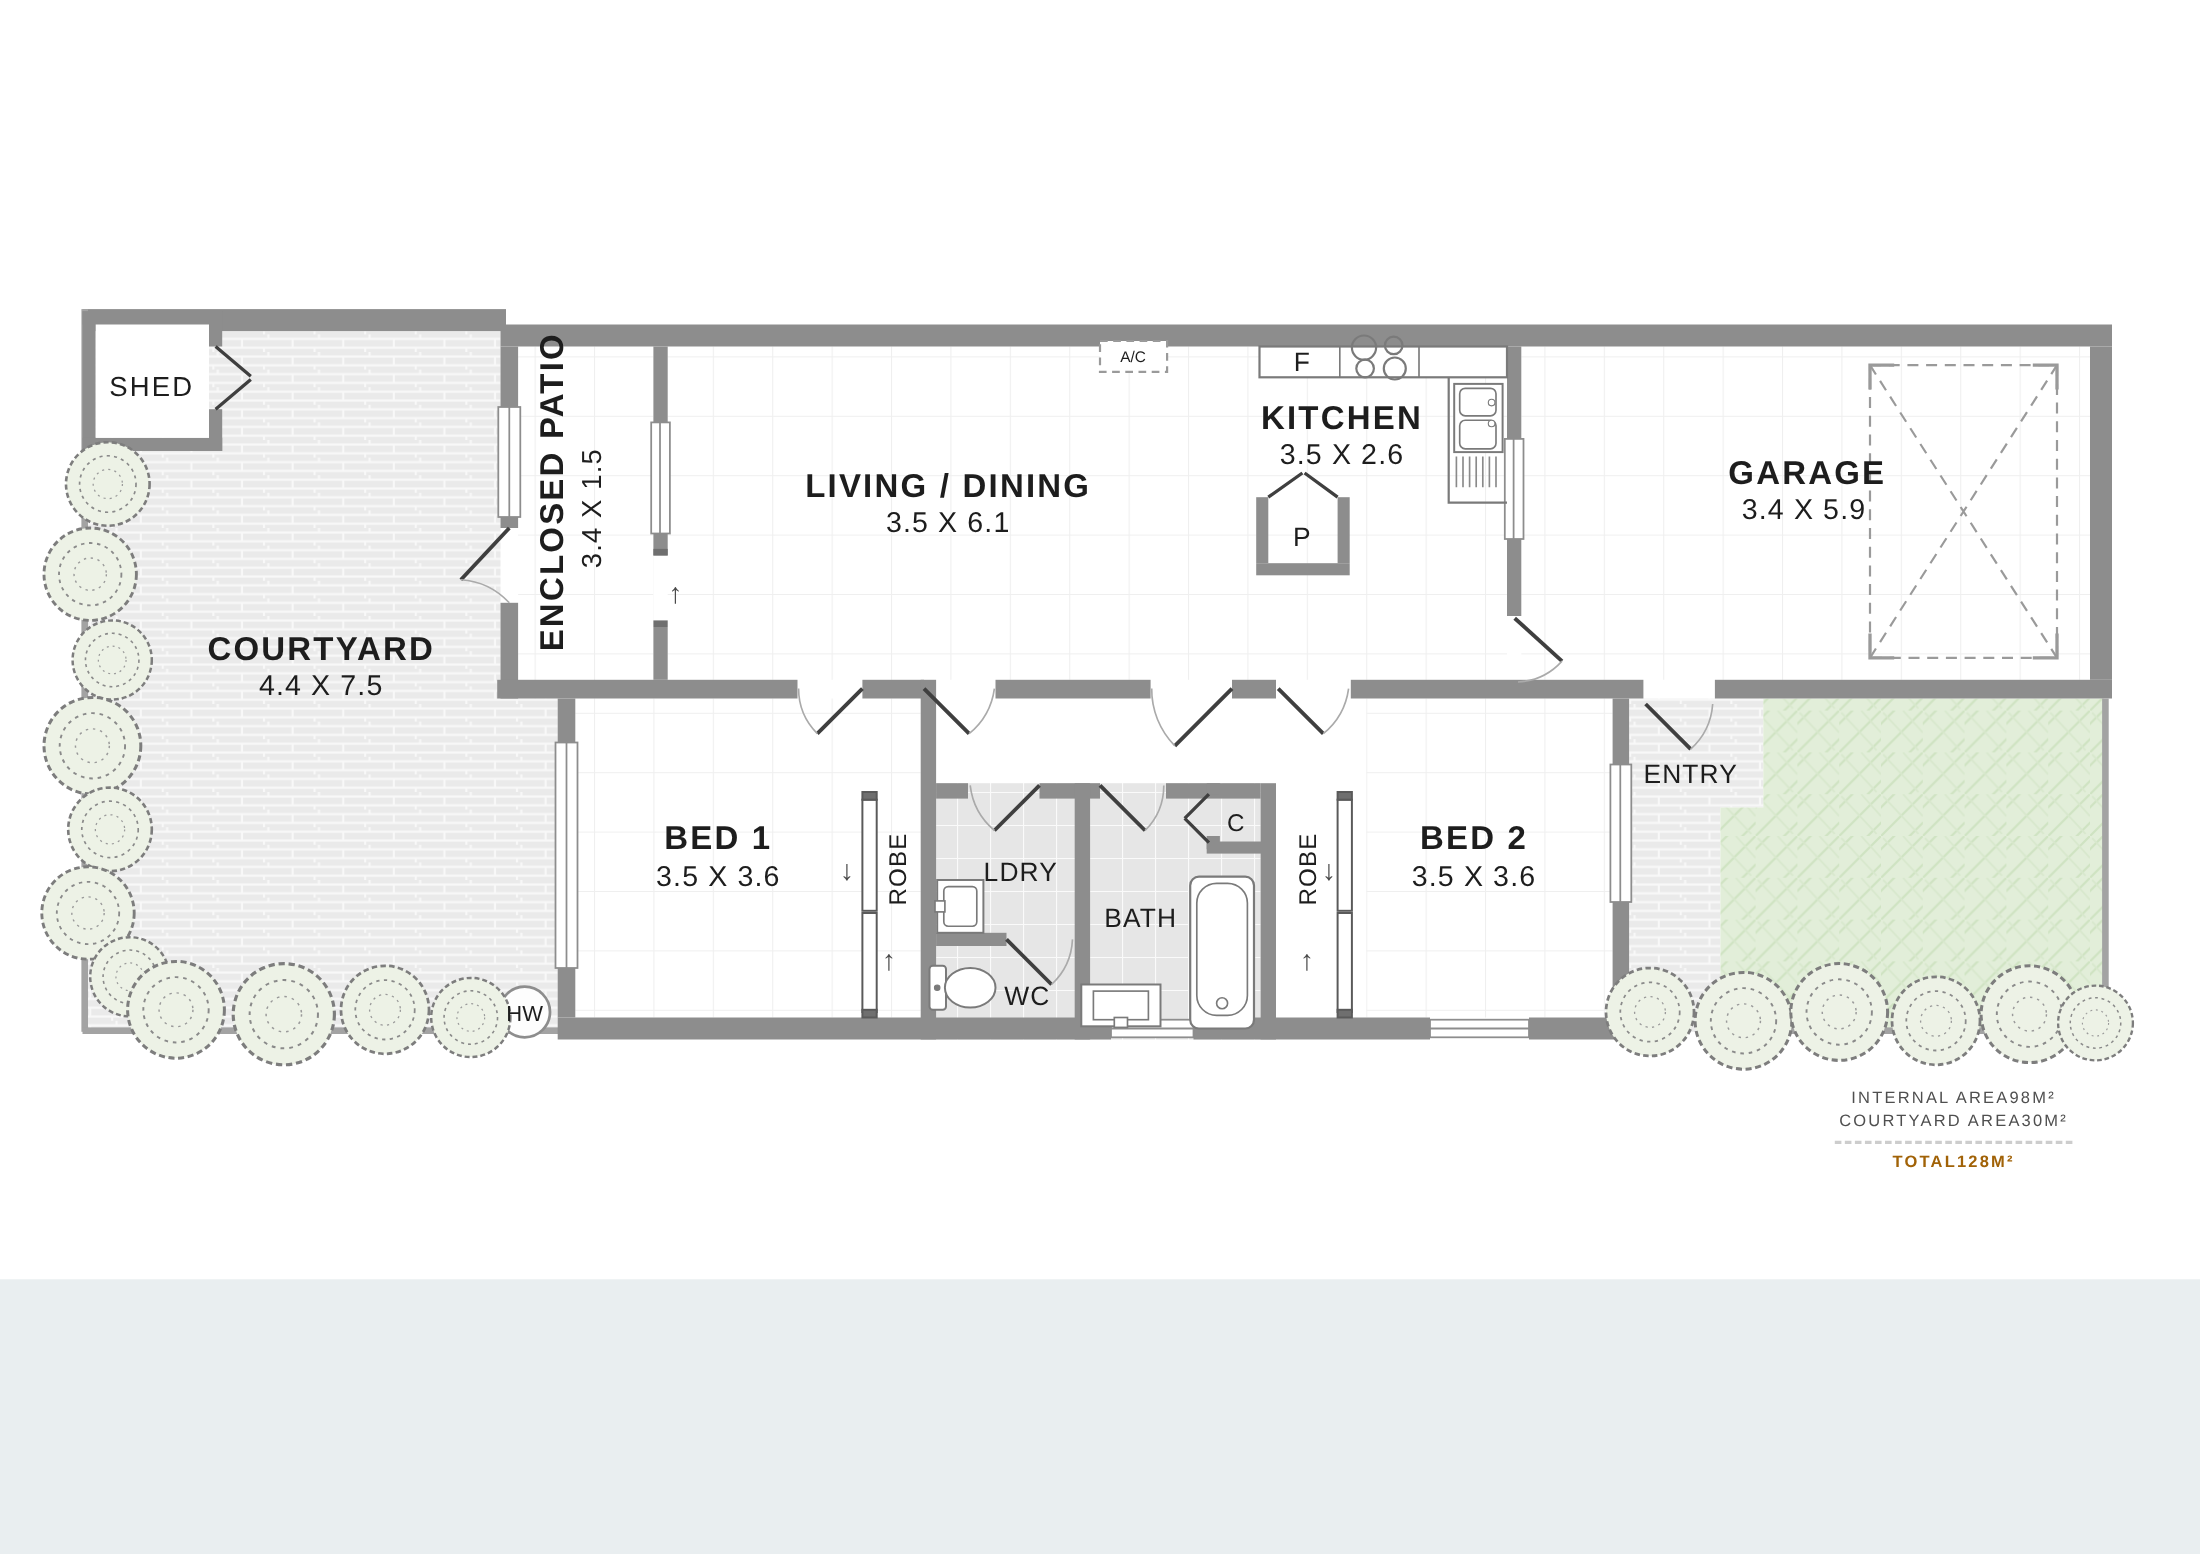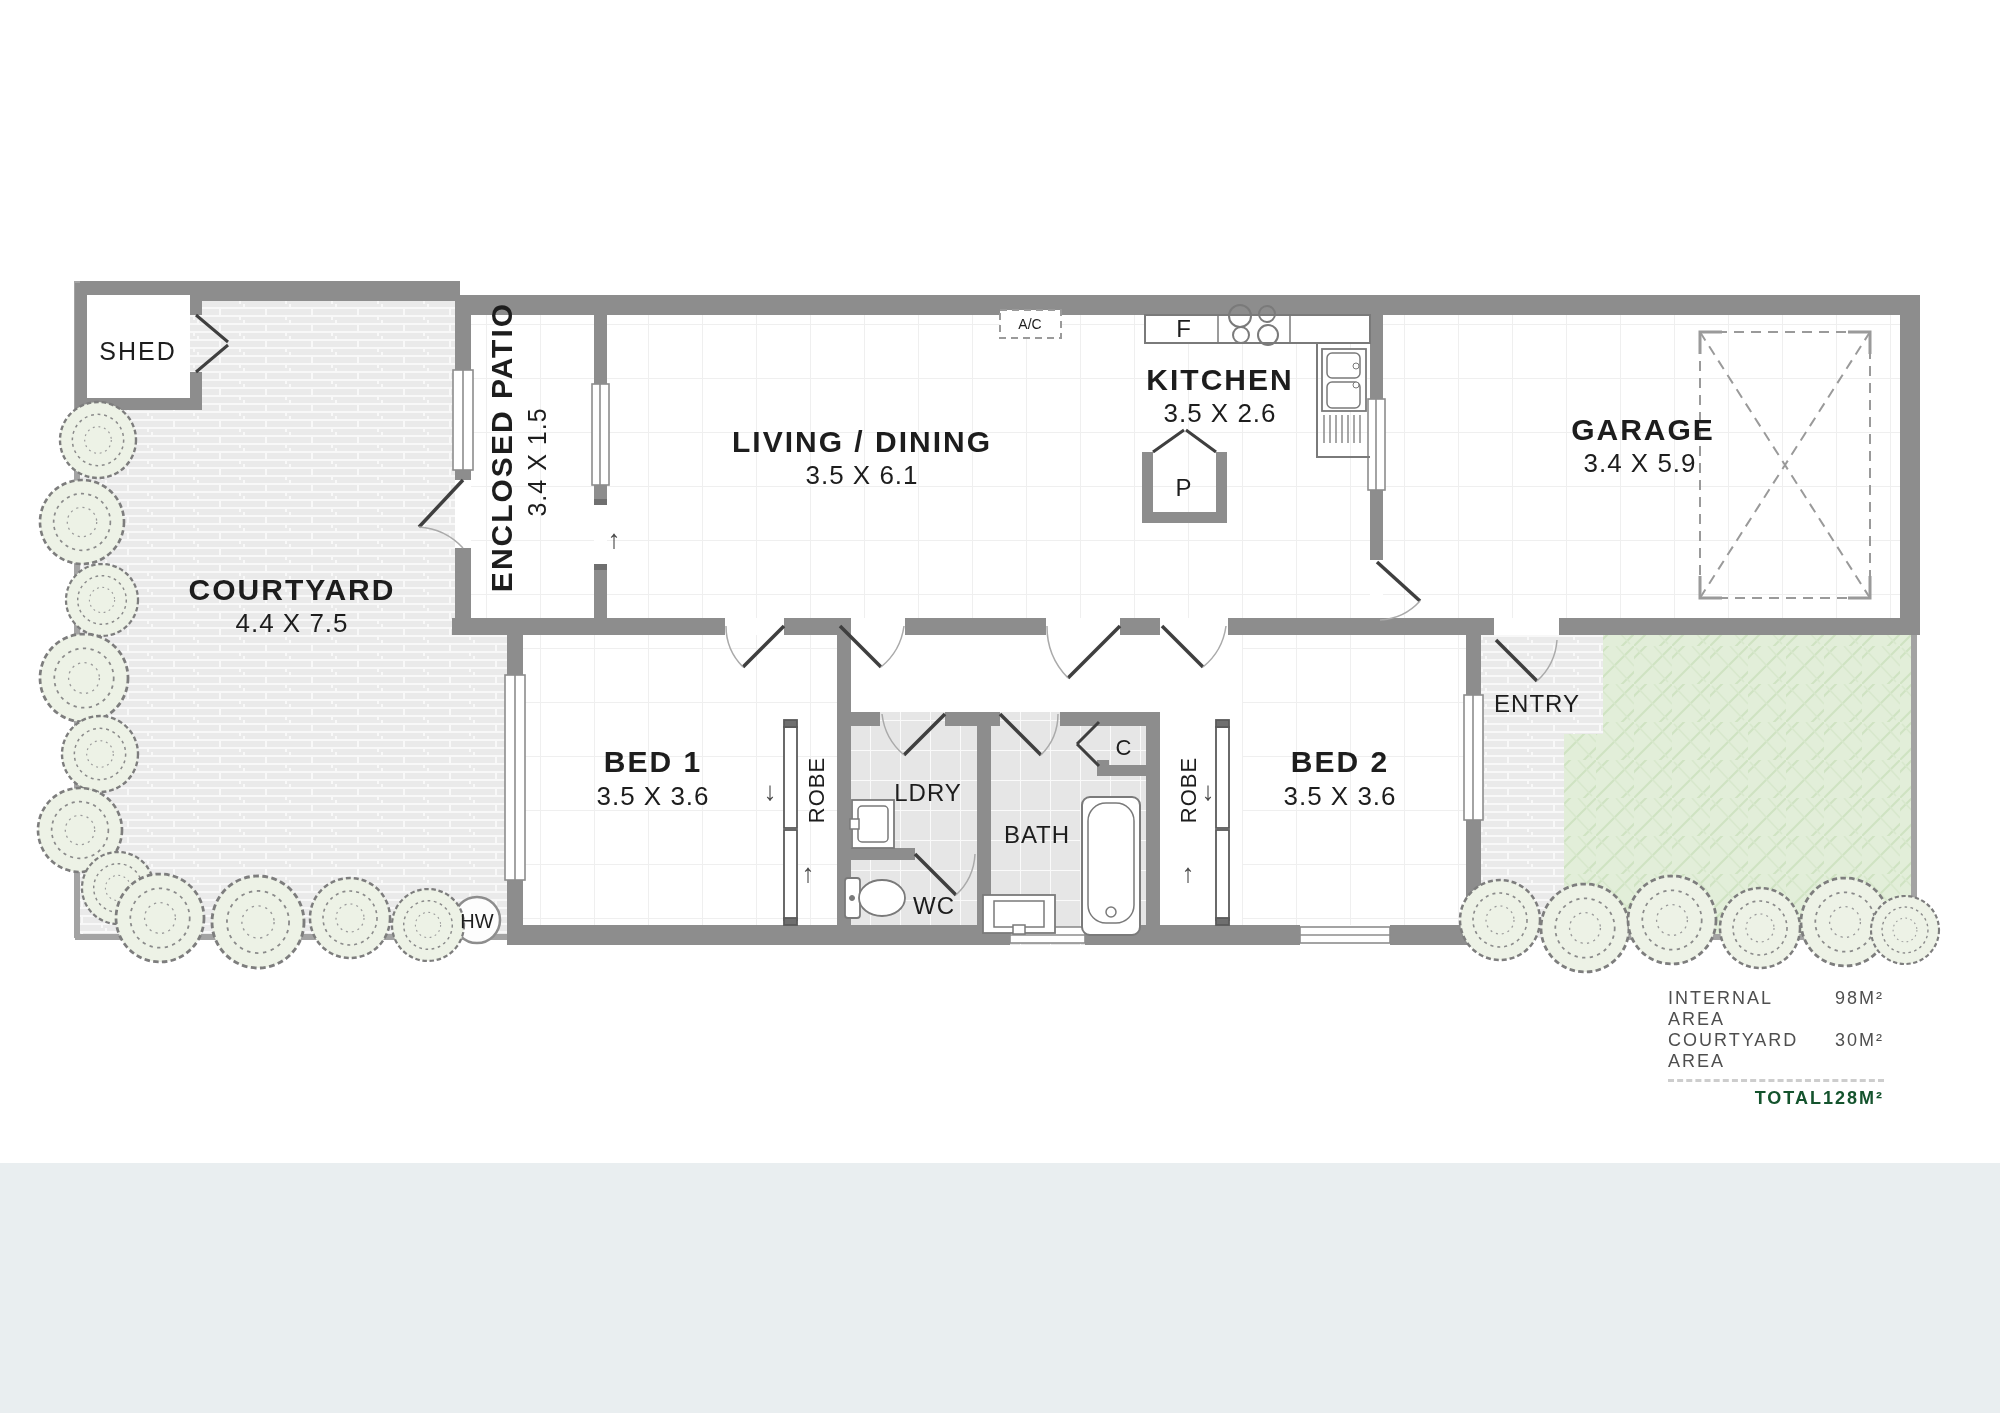--- a/index.html
+++ b/index.html
@@ -6,24 +6,24 @@
   .stage{position:relative;width:2000px;height:1413px;background:#fff;overflow:hidden;
          font-family:"Liberation Sans",sans-serif;}
   svg text{font-family:"Liberation Sans",sans-serif;fill:#1d1d1d;}
   .room-name{font-weight:700;font-size:30px;letter-spacing:2px;}
   .room-dims{font-size:26px;letter-spacing:1px;}
   .small-label{font-size:24px;letter-spacing:1px;}
   .tiny-label{font-size:22px;letter-spacing:1px;}
   .arrow-glyph{font-size:26px;fill:#4a4a4a;}
   
   .area-table{position:absolute;left:1668px;top:988px;width:216px;color:#4f4f4f;}
-  .area-row{display:flex;justify-content:flex-end;font-size:18px;letter-spacing:2px;
+  .area-row{display:flex;justify-content:center;font-size:15px;letter-spacing:2px;
             line-height:21px;}
   .area-divider{border-top:3px dashed #cdcdcd;margin:7px 0 6px 0;}
-  .area-total{font-weight:700;color:#14532d;}
+  .area-total{font-weight:700;color:#a16207;}
   
   .footer{position:absolute;left:0;top:1163px;width:2000px;height:250px;background:#e9eef0;}
 </style>
 </head>
 <body>
 
 <div class="stage">
 
 <svg width="2000" height="1160" viewBox="0 0 2000 1160">
   <defs>

